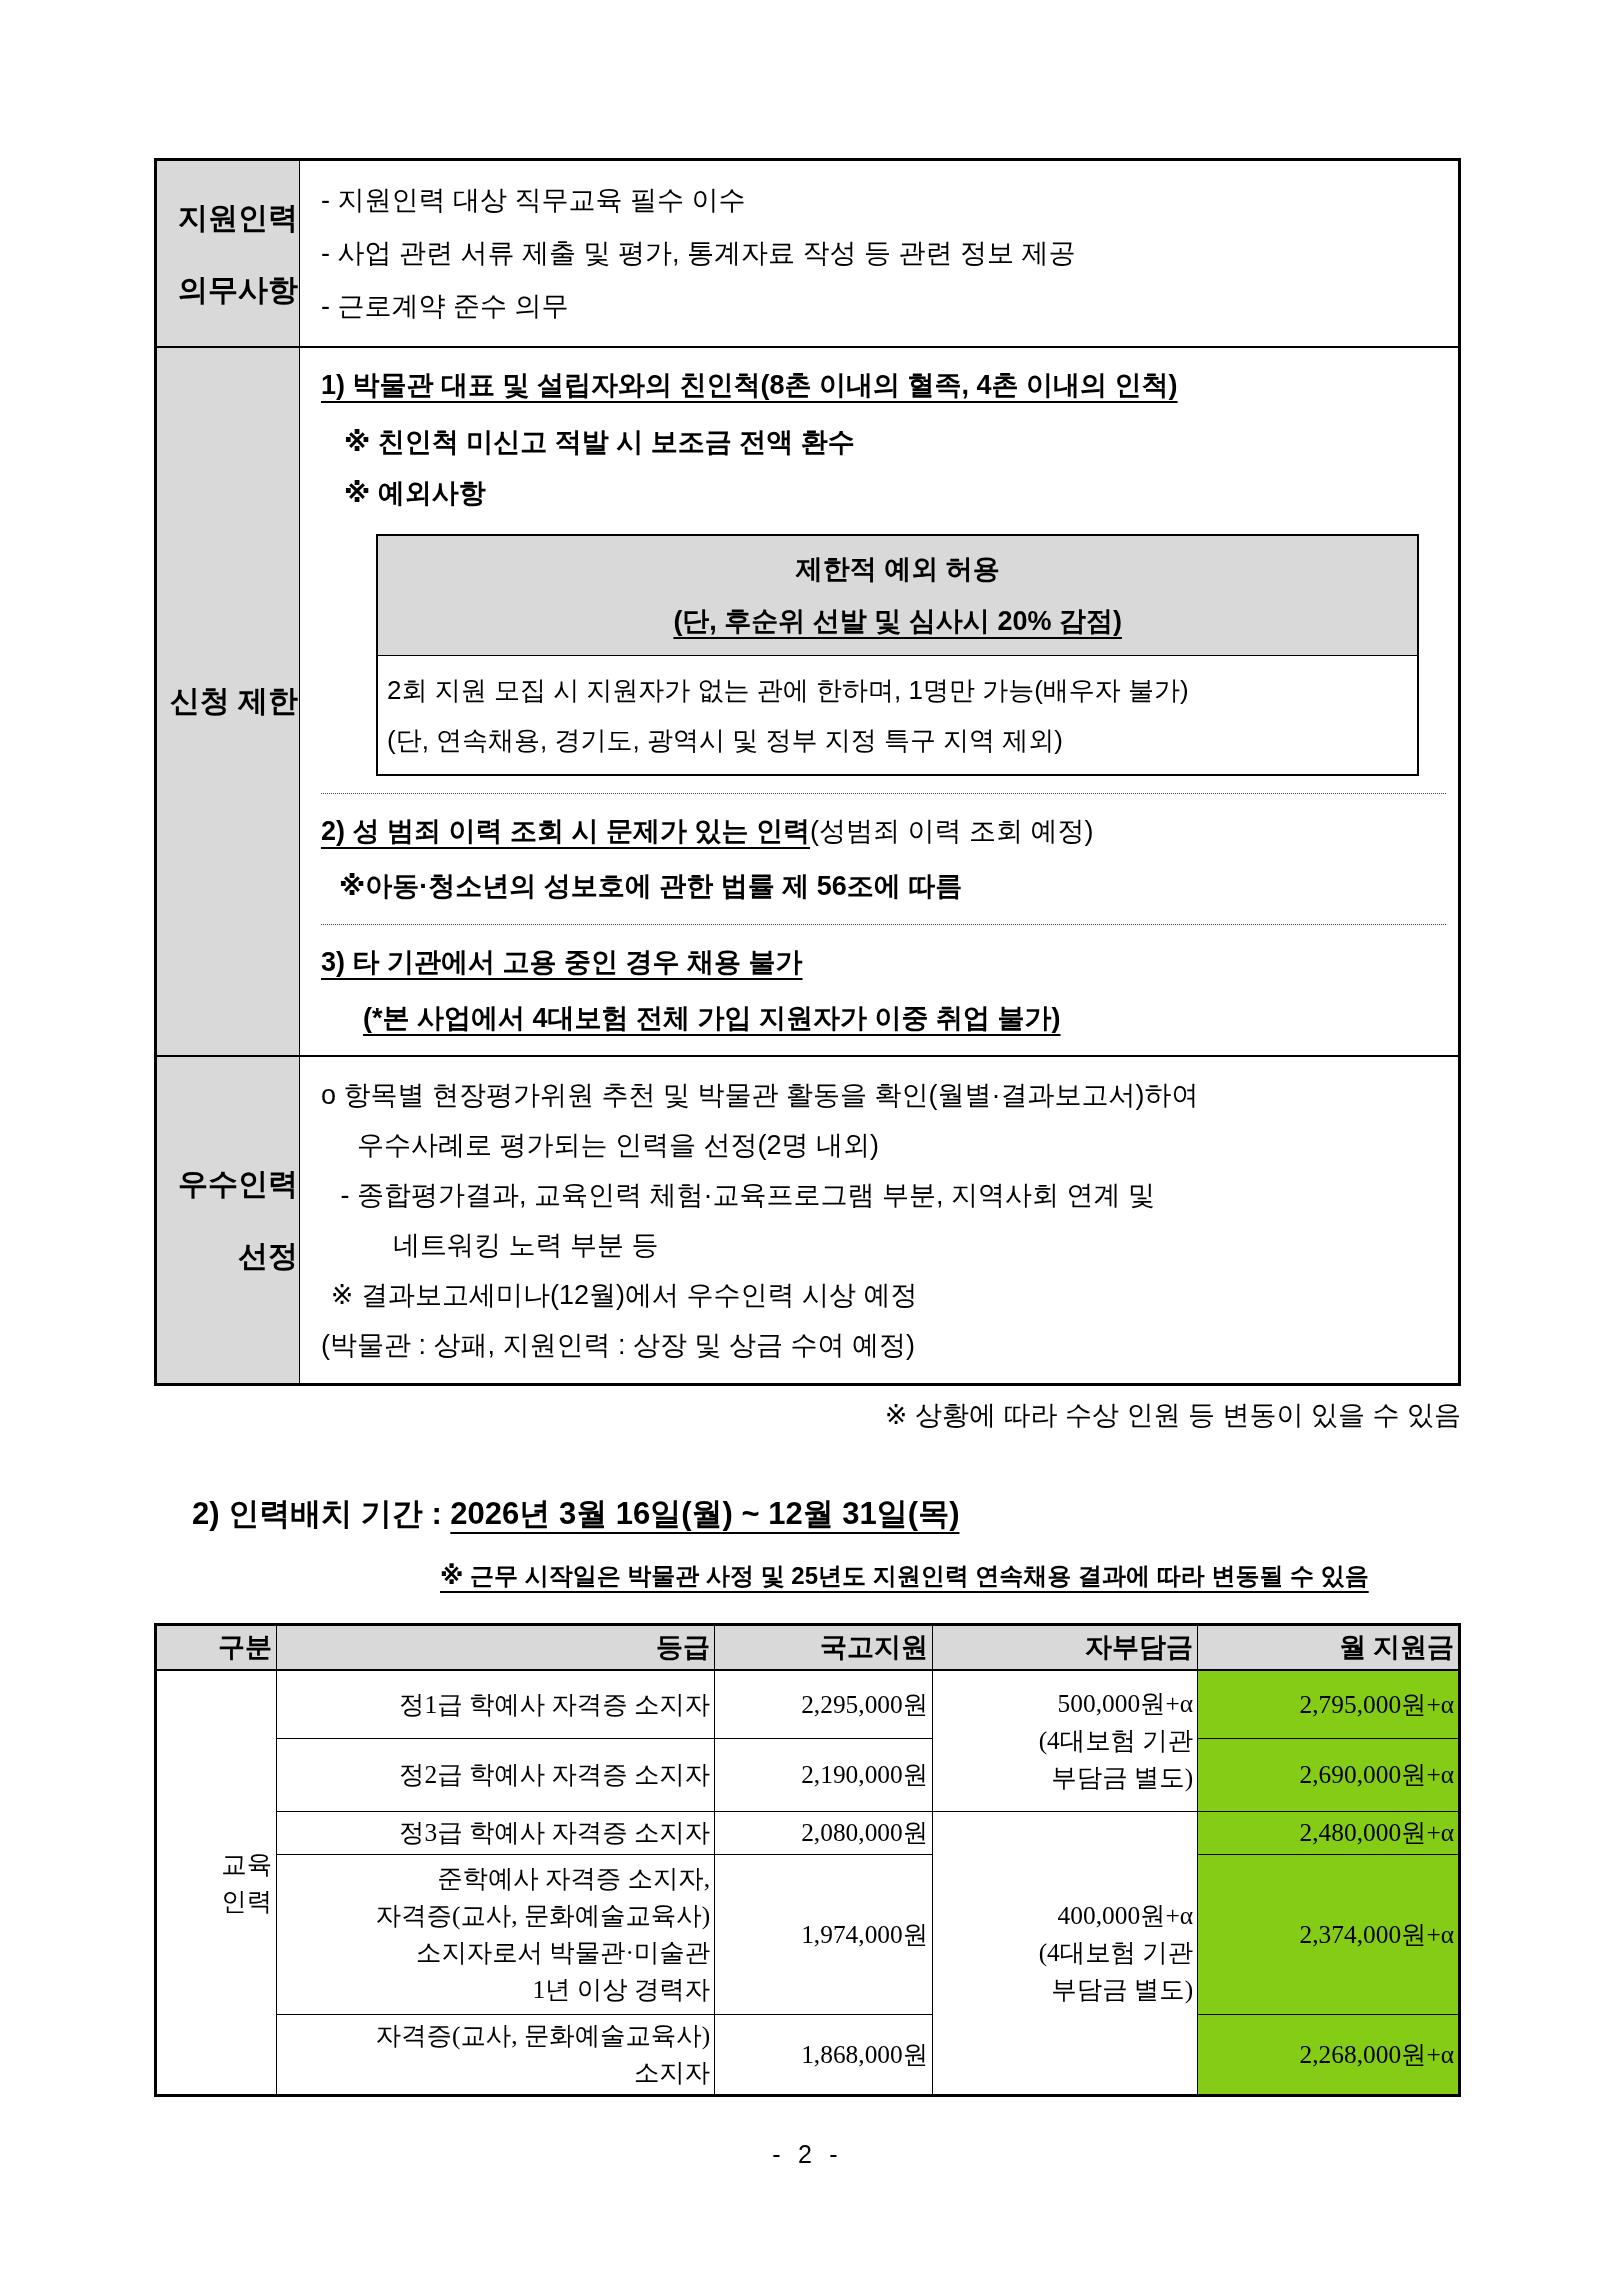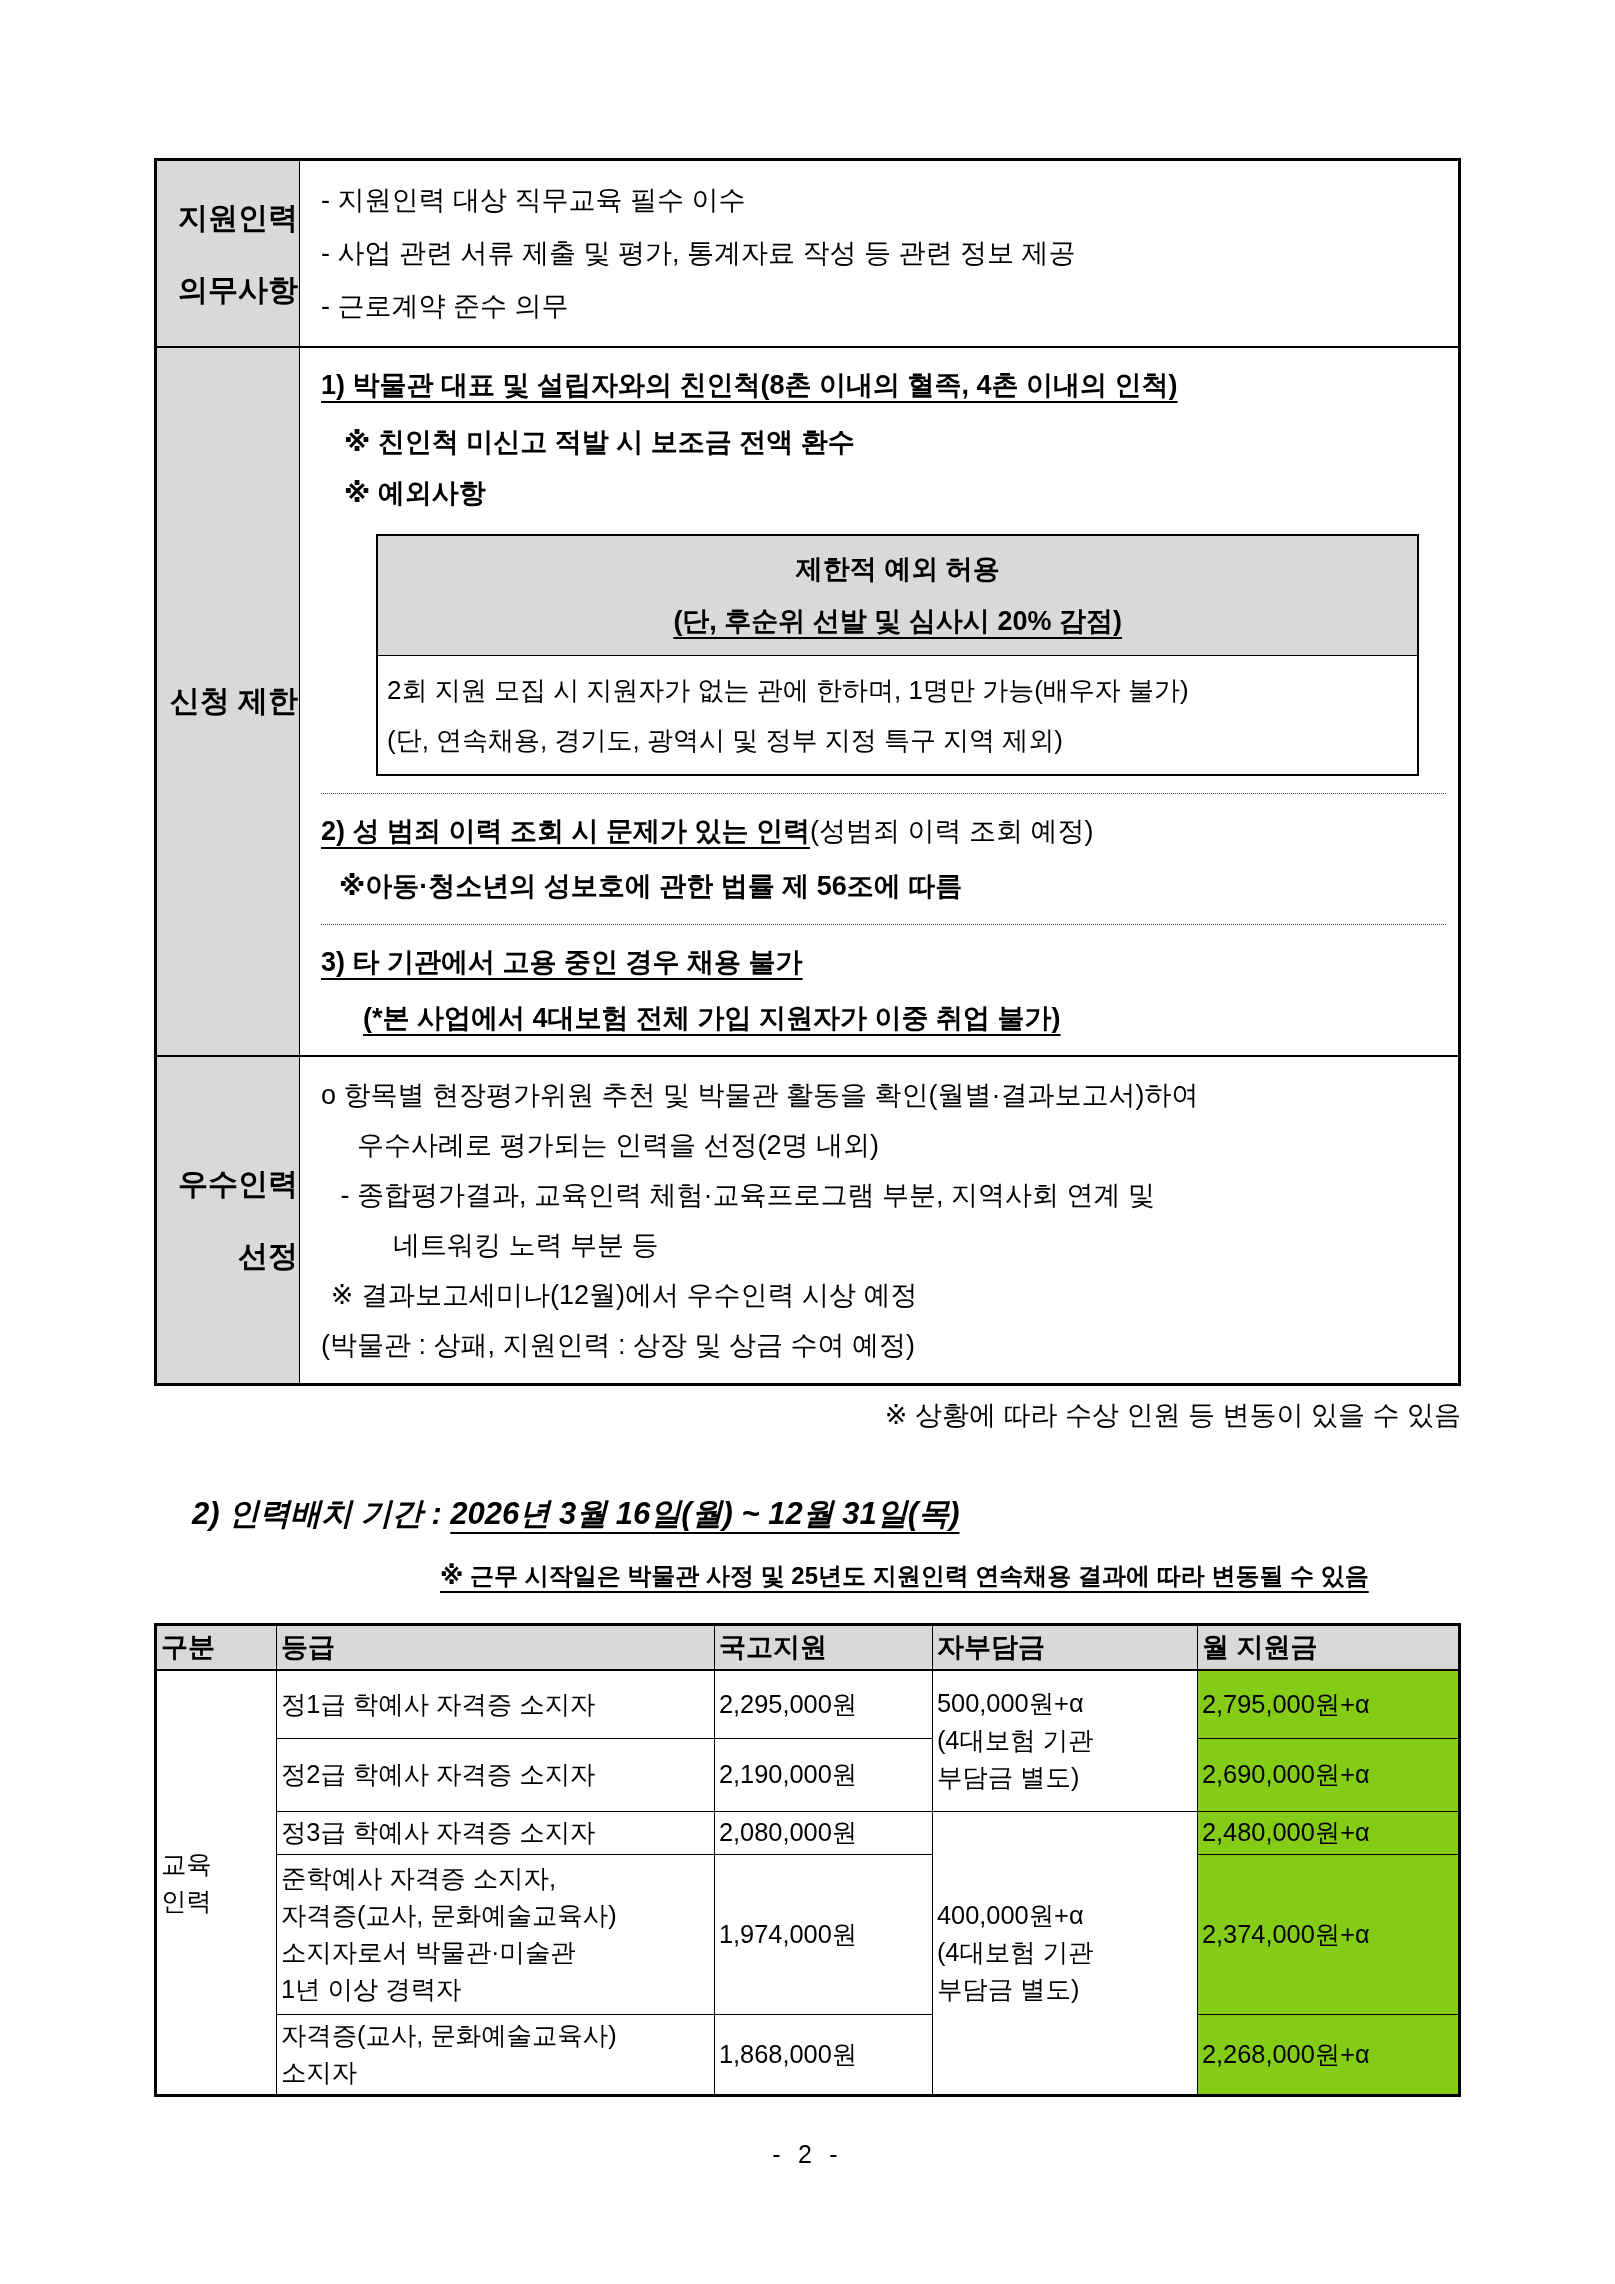--- a/index.html
+++ b/index.html
@@ -28,28 +28,28 @@
   .dotted{height:0;border-top:1.3px dotted #444;margin:14.3px 0 13px 0;}
 
   .exc{border:2px solid #000;margin:17px 27px 17px 55px;}
   .exc-head{background:#d9d9d9;border-bottom:1.3px solid #000;text-align:center;padding:7.8px 6.5px;}
   .exc-head .ln{line-height:52px;white-space:nowrap;}
   .exc-body{padding:9px 9px;}
   .exc-body .ln{font-size:26px;line-height:50px;}
 
   
   .note-right{margin-top:10.4px;width:1307px;text-align:right;font-size:27px;line-height:38px;}
-  .sec-heading{margin:59px 0 0 38px;font-size:31px;font-weight:700;line-height:42px;font-style:italic;}
+  .sec-heading{margin:59px 0 0 38px;font-size:31px;font-weight:700;line-height:42px;}
   .sec-heading .u{text-underline-offset:7.8px;}
   .sec2-note{margin:23.5px 0 0 286px;font-size:24px;font-weight:700;line-height:34px;}
   .sec3-heading{margin:46px 0 0 38px;font-size:31px;font-weight:700;line-height:42px;}
 
   
   table.t2{width:1307px;border-collapse:collapse;table-layout:fixed;border:3.3px solid #000;margin-top:30px;}
-  table.t2 th,table.t2 td{border:1.3px solid #000;text-align:left;vertical-align:middle;padding:2.6px 3.9px;}
+  table.t2 th,table.t2 td{border:1.3px solid #000;text-align:right;vertical-align:middle;padding:2.6px 3.9px;font-family:Liberation Serif, serif;}
   table.t2 th{background:#d9d9d9;font-weight:700;font-size:27px;border-bottom:2px solid #000;}
   table.t2 td{font-size:25.4px;line-height:37px;font-weight:400;}
   tr.t2h{height:46px;}
   tr.t2r1{height:68px;}
   tr.t2r2{height:73px;}
   tr.t2r3{height:42px;}
   tr.t2r4{height:160px;}
   tr.t2r5{height:78px;}
   td.cat{font-size:27px;line-height:40px;}
   td.purple{background:#84cc16;}

